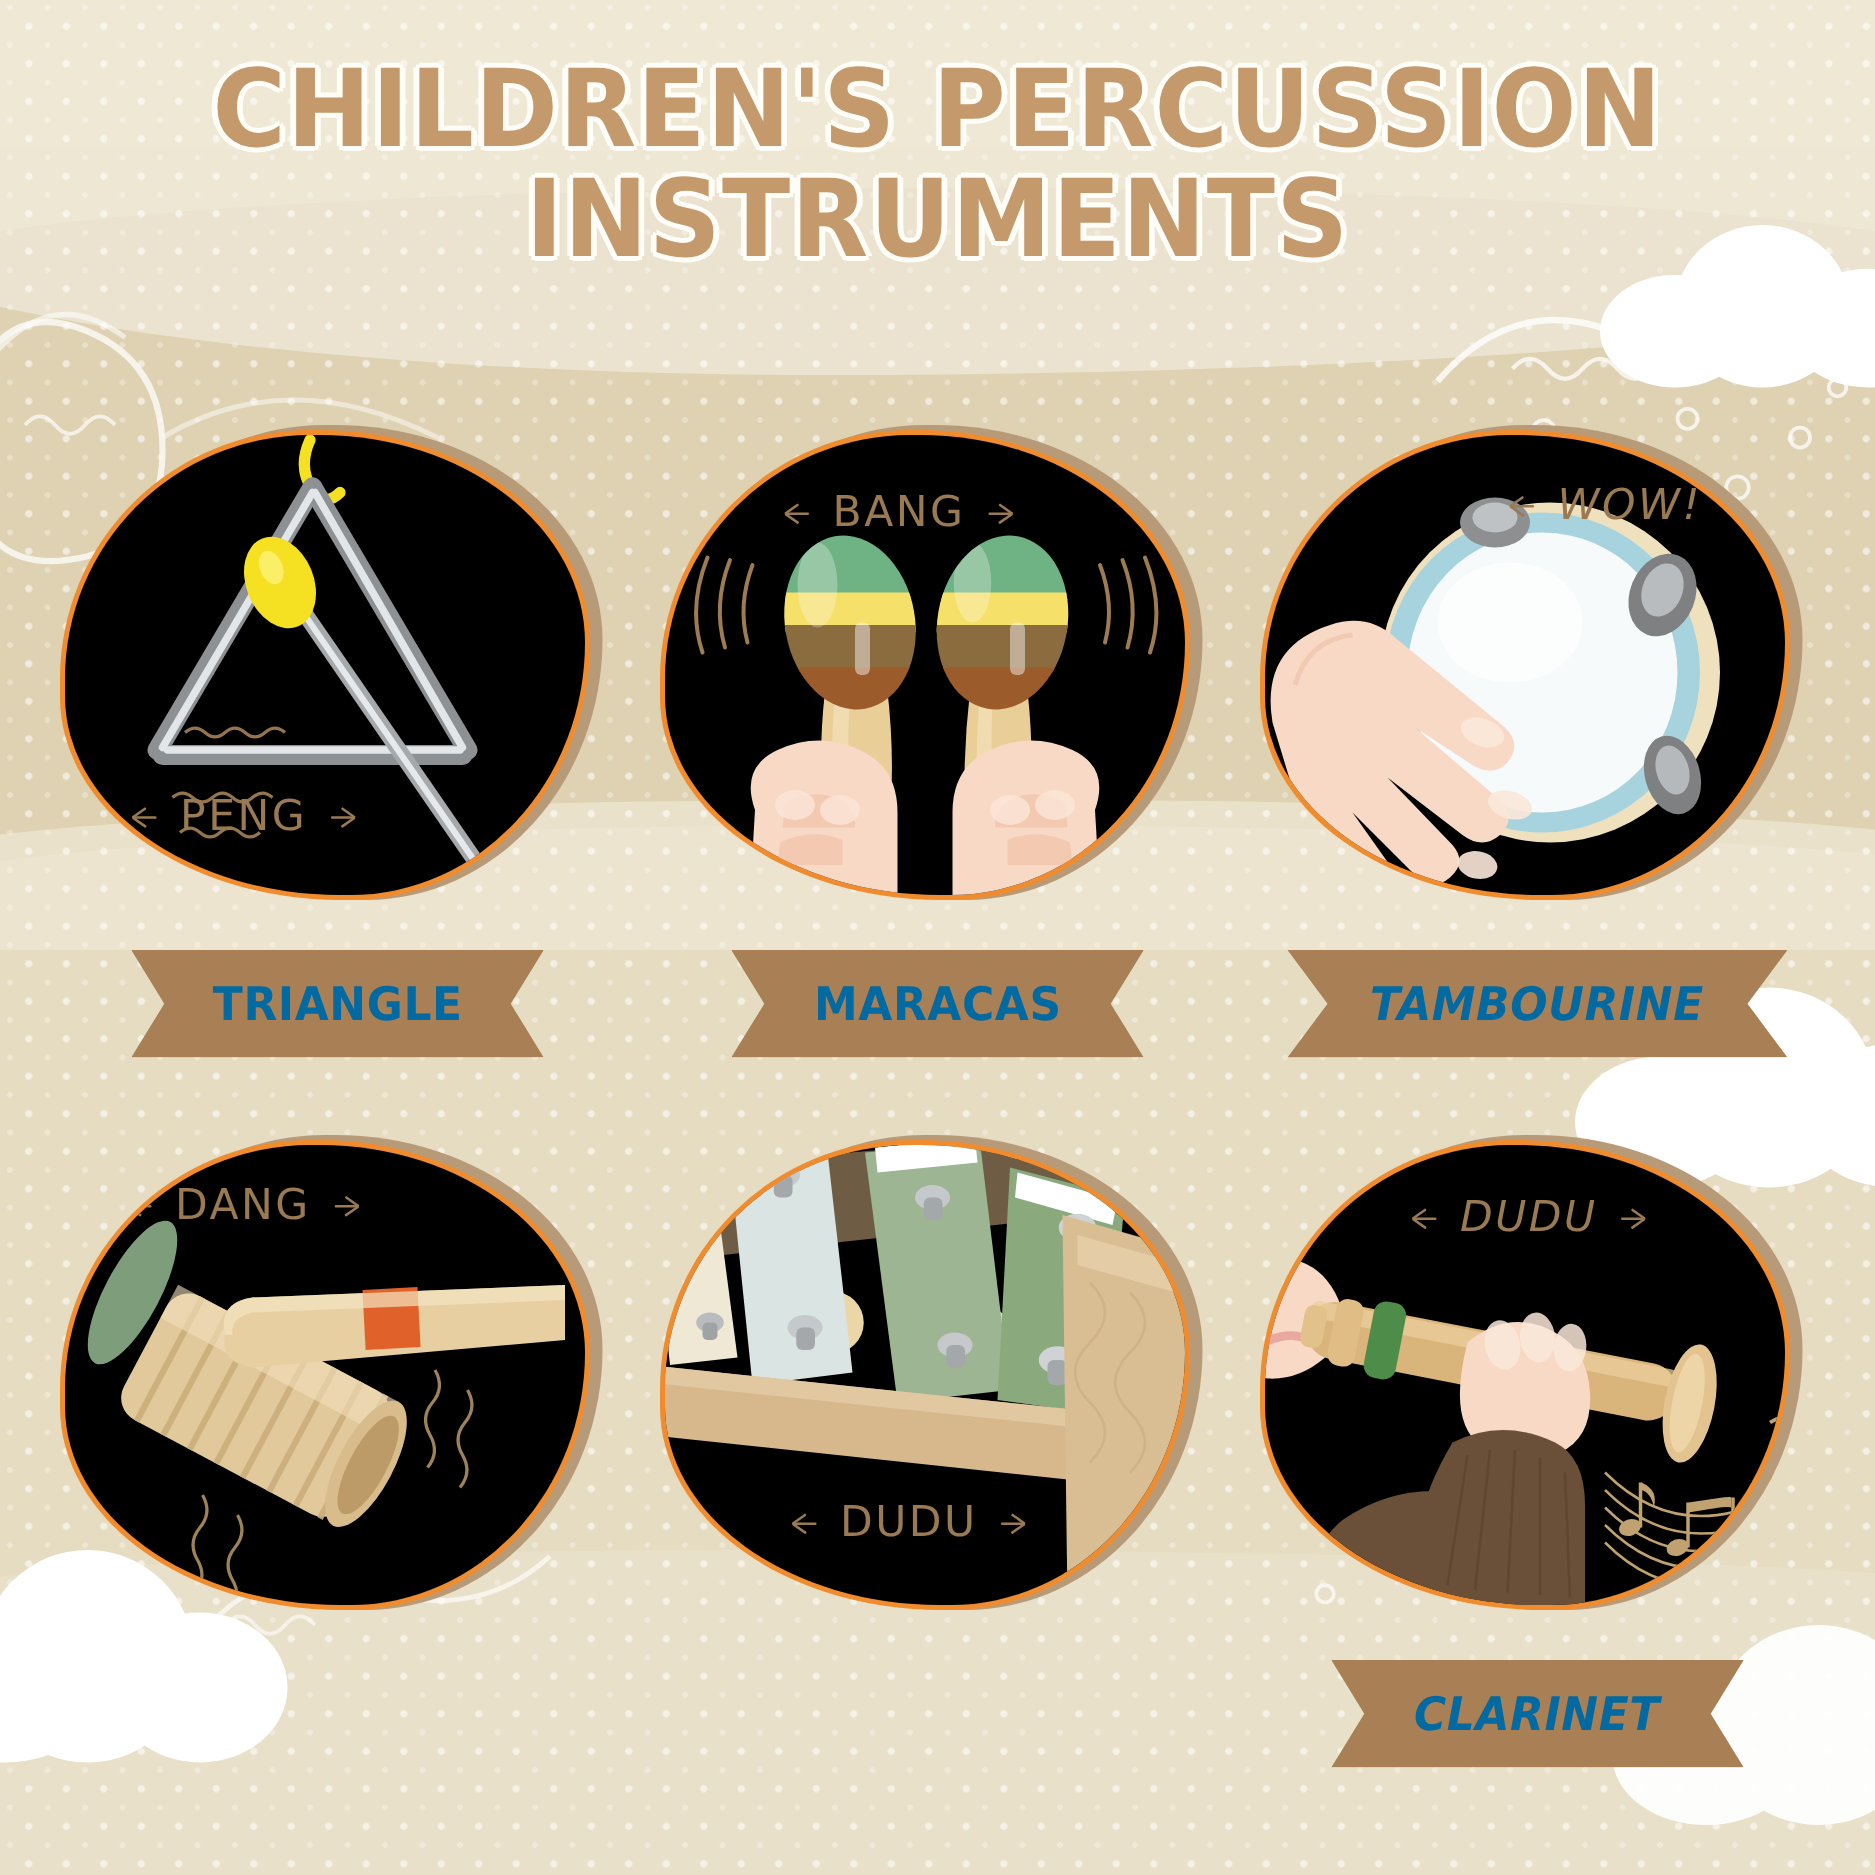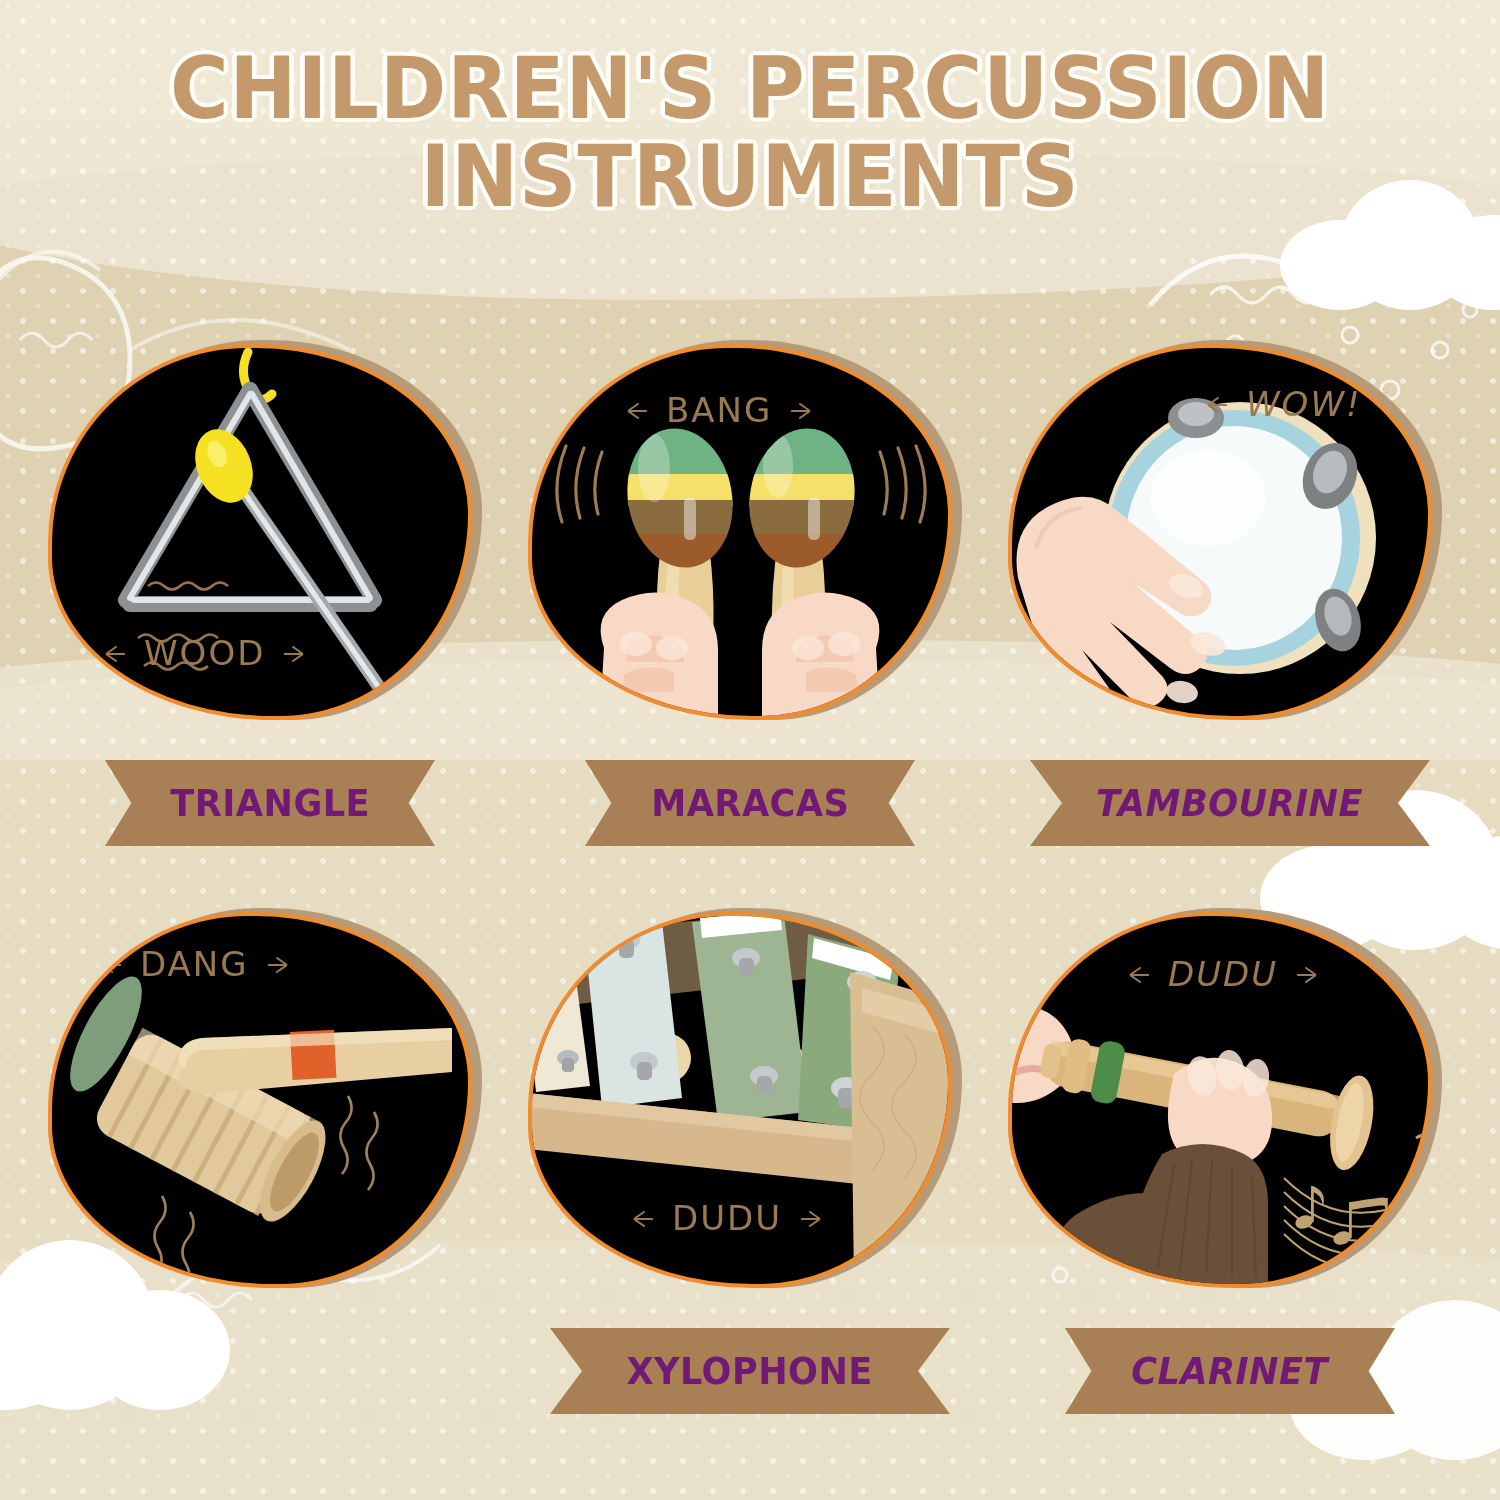--- a/index.html
+++ b/index.html
@@ -114,21 +114,21 @@
   .card .face {
     position:absolute; left:12px; top:18px; width:416px; height:368px;
     background:#000000;
     border-radius:48% 52% 46% 54% / 54% 46% 56% 44%;
     overflow:hidden;
   }
 
   
   .ribbon {
     position:relative; margin:30px auto 0; width:330px; height:86px;
-    color:#701a75;
+    color:#0369a1;
     display:flex; align-items:center; justify-content:center;
   }
   .ribbon .bg {
     position:absolute; inset:0;
     background:#A98056;
     clip-path:polygon(0% 0%, 100% 0%, 92% 50%, 100% 100%, 0% 100%, 8% 50%);
   }
   .ribbon .txt {
     position:relative; z-index:2;
     font-family:"DejaVu Sans", sans-serif;
@@ -271,21 +271,21 @@
               <path d="M86 290 q8 -7 16 0 q8 7 16 0 q8 -7 16 0 q8 7 16 0 q8 -7 16 0"></path>
               <path d="M92 318 q8 -7 16 0 q8 7 16 0 q8 -7 16 0 q8 7 16 0"></path>
             </g>
           </svg>
           <div class="sfx" style="left:54px; top:285px;">
             <span class="burst">
               <b style="transform:rotate(-35deg) scaleX(.55);"></b>
               <b style="transform:rotate(0deg) scaleX(.8);"></b>
               <b style="transform:rotate(35deg) scaleX(.55);"></b>
             </span>
-            <span>WOOD</span>
+            <span>PENG</span>
             <span class="burst r">
               <b style="transform:rotate(-35deg) scaleX(.55);"></b>
               <b style="transform:rotate(0deg) scaleX(.8);"></b>
               <b style="transform:rotate(35deg) scaleX(.55);"></b>
             </span>
           </div>
         </div>
       </div>
       <div class="ribbon">
         <div class="bg"></div>
@@ -581,24 +581,20 @@
             </span>
             <span>DUDU</span>
             <span class="burst r">
               <b style="transform:rotate(-35deg) scaleX(.55);"></b>
               <b style="transform:rotate(0deg) scaleX(.8);"></b>
               <b style="transform:rotate(35deg) scaleX(.55);"></b>
             </span>
           </div>
         </div>
       </div>
-      <div class="ribbon wide">
-        <div class="bg"></div>
-        <div class="txt">XYLOPHONE</div>
-      </div>
     </div>
 
     <div class="cell c2">
       <div class="card">
         <div class="shadow"></div>
         <div class="outline"></div>
         <div class="face">
           <svg class="art" viewBox="0 0 416 368" width="416" height="368">
 
             <path d="M-20 96 q54 -18 76 22 q16 30 -8 52 q-30 26 -68 12 z" fill="#F8D9C6"></path>

